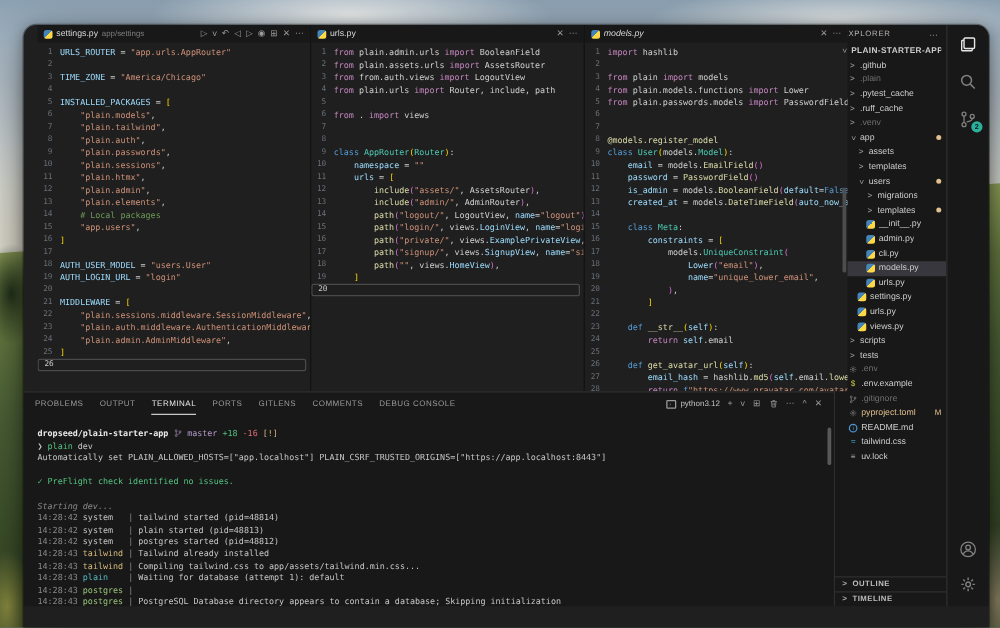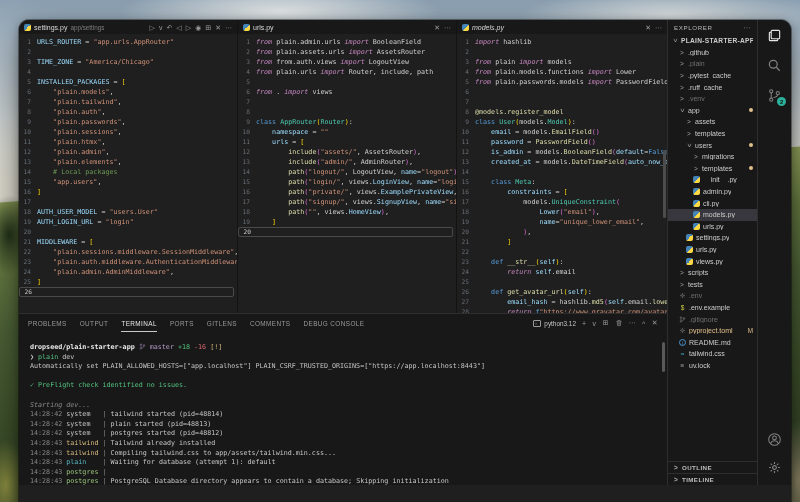--- a/index.html
+++ b/index.html
@@ -31,38 +31,38 @@
   .titlebar { height:16px; background:#3a3a3a; display:flex; align-items:center; position:relative;
     border-bottom:1px solid #2a2a2a; }
   .lights { display:flex; gap:6px; margin-left:10px; }
   .light { width:7px; height:7px; border-radius:50%; }
   .l-red{ background:#ff5f57; } .l-yellow{ background:#febc2e; } .l-green{ background:#28c840; }
   .wtitle { position:absolute; left:0; right:0; text-align:center; font-size:7.5px; color:#bdbdbd;
     display:flex; justify-content:center; align-items:center; gap:4px; pointer-events:none; }
 
   .main { display:flex; height:465px; }
   .editors { width:648px; display:flex; flex-direction:column; }
-  .edrow { height:293px; display:flex; }
+  .edrow { height:293px; display:flex;padding-left:11px; }
   .pane { position:relative; background:#1f1f1f; overflow:hidden; flex:none; }
   .pane + .pane { border-left:1px solid #131313; }
   .p0{ width:218px; } .p1{ width:219px; } .p2{ width:211px; }
 
   .tabbar { height:14px; background:#181818; display:flex; align-items:center; padding:0 5px;
     font-size:7px; color:#d7d7d7; gap:3px; white-space:nowrap; }
   .tabdesc { color:#7d7d7d; font-size:6.3px; }
   .tab-ital { font-style:italic; }
   .tb-actions { margin-left:auto; display:flex; gap:4px; color:#9a9a9a; font-size:7px; align-items:center; }
   .tb-actions span { line-height:1; }
 
   .code { padding-top:3px; font-family:"DejaVu Sans Mono", monospace; font-size:6.7px; line-height:10px; }
   .cl { display:flex; height:10px; align-items:center; white-space:pre; }
   .ln { flex:none; width:18px; text-align:right; padding-right:6px; color:#686f77; font-size:6.2px; }
   .cl.cur { border:1px solid #4a4a4a; border-radius:2px; margin-right:3px; }
   .cl.cur .ln { color:#c9c9c9; }
-  .tk-k{color:#C586C0;font-style:italic;} .tk-d{color:#569CD6;} .tk-f{color:#DCDCAA;} .tk-c{color:#4EC9B0;text-align:right;}
+  .tk-k{color:#C586C0;} .tk-d{color:#569CD6;} .tk-f{color:#DCDCAA;} .tk-c{color:#4EC9B0;text-align:right;}
   .tk-s{color:#CE9178;} .tk-v{color:#9CDCFE;} .tk-t{color:#cfcfcf;} .tk-m{color:#6A9955;}
   .tk-b{color:#FFD700;} .tk-p{color:#DA70D6;}
   .vscroll { position:absolute; right:1px; width:3px; background:#4d4d4d; border-radius:2px; }
 
   
   .terminal { height:172px; background:#181818; border-top:1px solid #2e2e2e; position:relative; }
   .ttabs { height:18px; display:flex; align-items:center; padding:0 9px; gap:13px;
     font-size:6.4px; letter-spacing:.4px; color:#9a9a9a; }
   .ttab { height:18px; display:flex; align-items:center; cursor:default; }
   .ttab.active { color:#e7e7e7; box-shadow:inset 0 -1px 0 #c9c9c9; }

